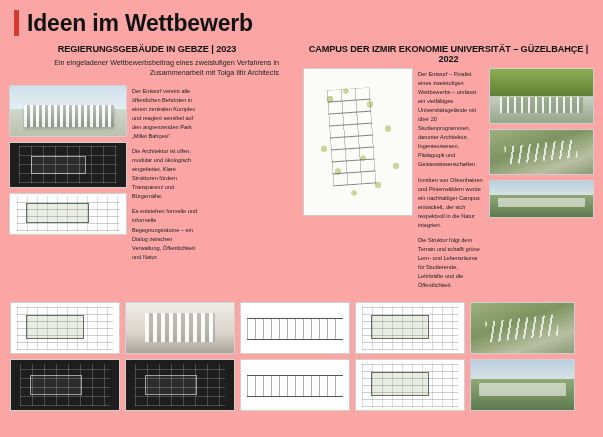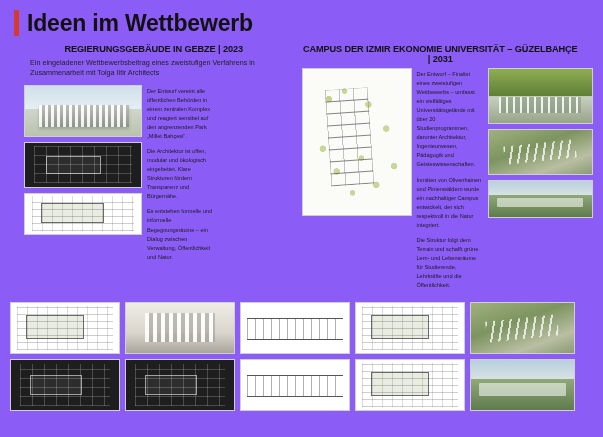--- a/index.html
+++ b/index.html
@@ -12,21 +12,21 @@
     height: 437px;
     font-family: "Liberation Sans", sans-serif;
     color: #1a1a1a;
     overflow: hidden;
     position: relative;
   }
   .page {
     position: relative;
     width: 603px;
     height: 437px;
-    background: #8b5cf6;
+    background: #fca5a5;
     box-sizing: border-box;
     padding: 0;
   }
 
   
   .header {
     display: flex;
     align-items: center;
     padding: 10px 0 6px 14px;
   }
@@ -41,40 +41,40 @@
     font-size: 23px;
     font-weight: bold;
     letter-spacing: -0.2px;
     color: #111111;
     line-height: 1;
   }
 
   
   .columns {
     display: flex;
-    padding: 0 24px;
+    padding: 0 9px;
     box-sizing: border-box;
     gap: 18px;
   }
   .col {
     width: 50%;
     box-sizing: border-box;
   }
   .col-title {
     font-size: 9.2px;
     font-weight: bold;
     text-align: center;
     color: #111;
     margin: 2px 0 4px 0;
     letter-spacing: -0.1px;
   }
   .col-sub {
     font-size: 7.2px;
     line-height: 1.45;
-    text-align: left;
+    text-align: right;
     color: #222;
     margin: 0 6px 6px 6px;
   }
   .img {
     background: #d8d8d8;
     position: relative;
     overflow: hidden;
     border: 0.5px solid #cfcfcf;
     box-sizing: border-box;
   }
@@ -290,21 +290,21 @@
         </div>
         <div class="left-text body-text">
           <p>Der Entwurf vereint alle öffentlichen Behörden in einem zentralen Komplex und reagiert sensibel auf den angrenzenden Park „Millet Bahçesi“.</p>
           <p>Die Architektur ist offen, modular und ökologisch eingebettet. Klare Strukturen fördern Transparenz und Bürgernähe.</p>
           <p>Es entstehen formelle und informelle Begegnungsräume – ein Dialog zwischen Verwaltung, Öffentlichkeit und Natur.</p>
         </div>
       </div>
     </div>
 
     <div class="col">
-      <div class="col-title">CAMPUS DER IZMIR EKONOMIE UNIVERSITÄT – GÜZELBAHÇE | 2031</div>
+      <div class="col-title">CAMPUS DER IZMIR EKONOMIE UNIVERSITÄT – GÜZELBAHÇE | 2022</div>
       <div class="right-main">
         <div class="img campus-plan plan-img"></div>
         <div class="right-text body-text">
           <p>Der Entwurf – Finalist eines zweistufigen Wettbewerbs – umfasst ein vielfältiges Universitätsgelände mit über 20 Studienprogrammen, darunter Architektur, Ingenieurwesen, Pädagogik und Geisteswissenschaften.</p>
           <p>Inmitten von Olivenhainen und Pinienwäldern wurde ein nachhaltiger Campus entwickelt, der sich respektvoll in die Natur integriert.</p>
           <p>Die Struktur folgt dem Terrain und schafft grüne Lern- und Lebensräume für Studierende, Lehrkräfte und die Öffentlichkeit.</p>
         </div>
         <div class="right-imgs">
           <div class="img green-canopy" style="height:56px;margin-bottom:5px;"></div>
           <div class="img aerial" style="height:46px;margin-bottom:5px;"></div>

